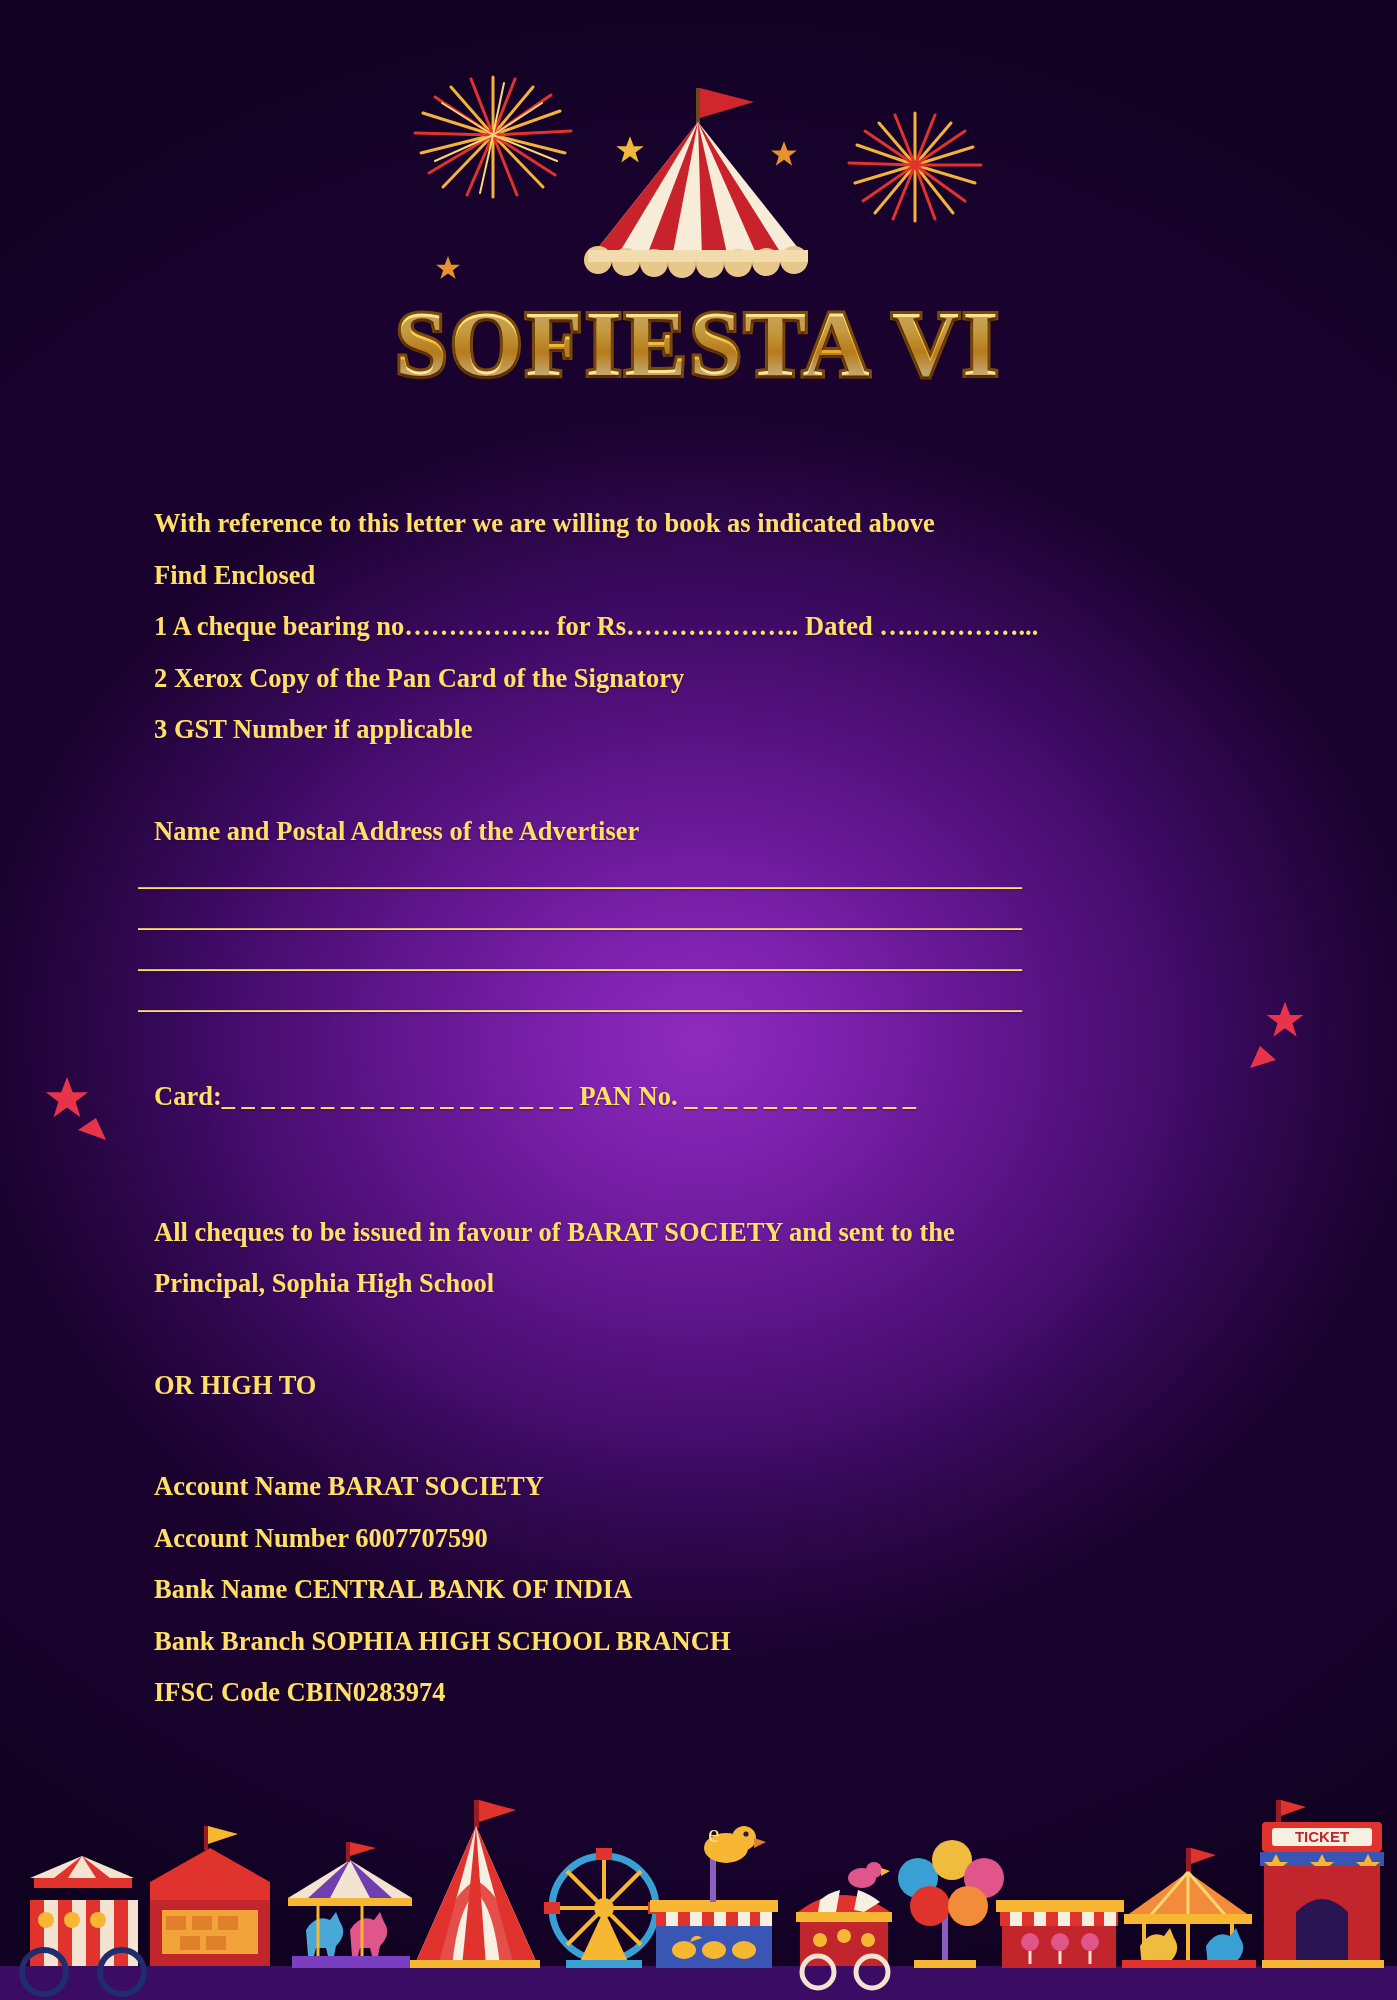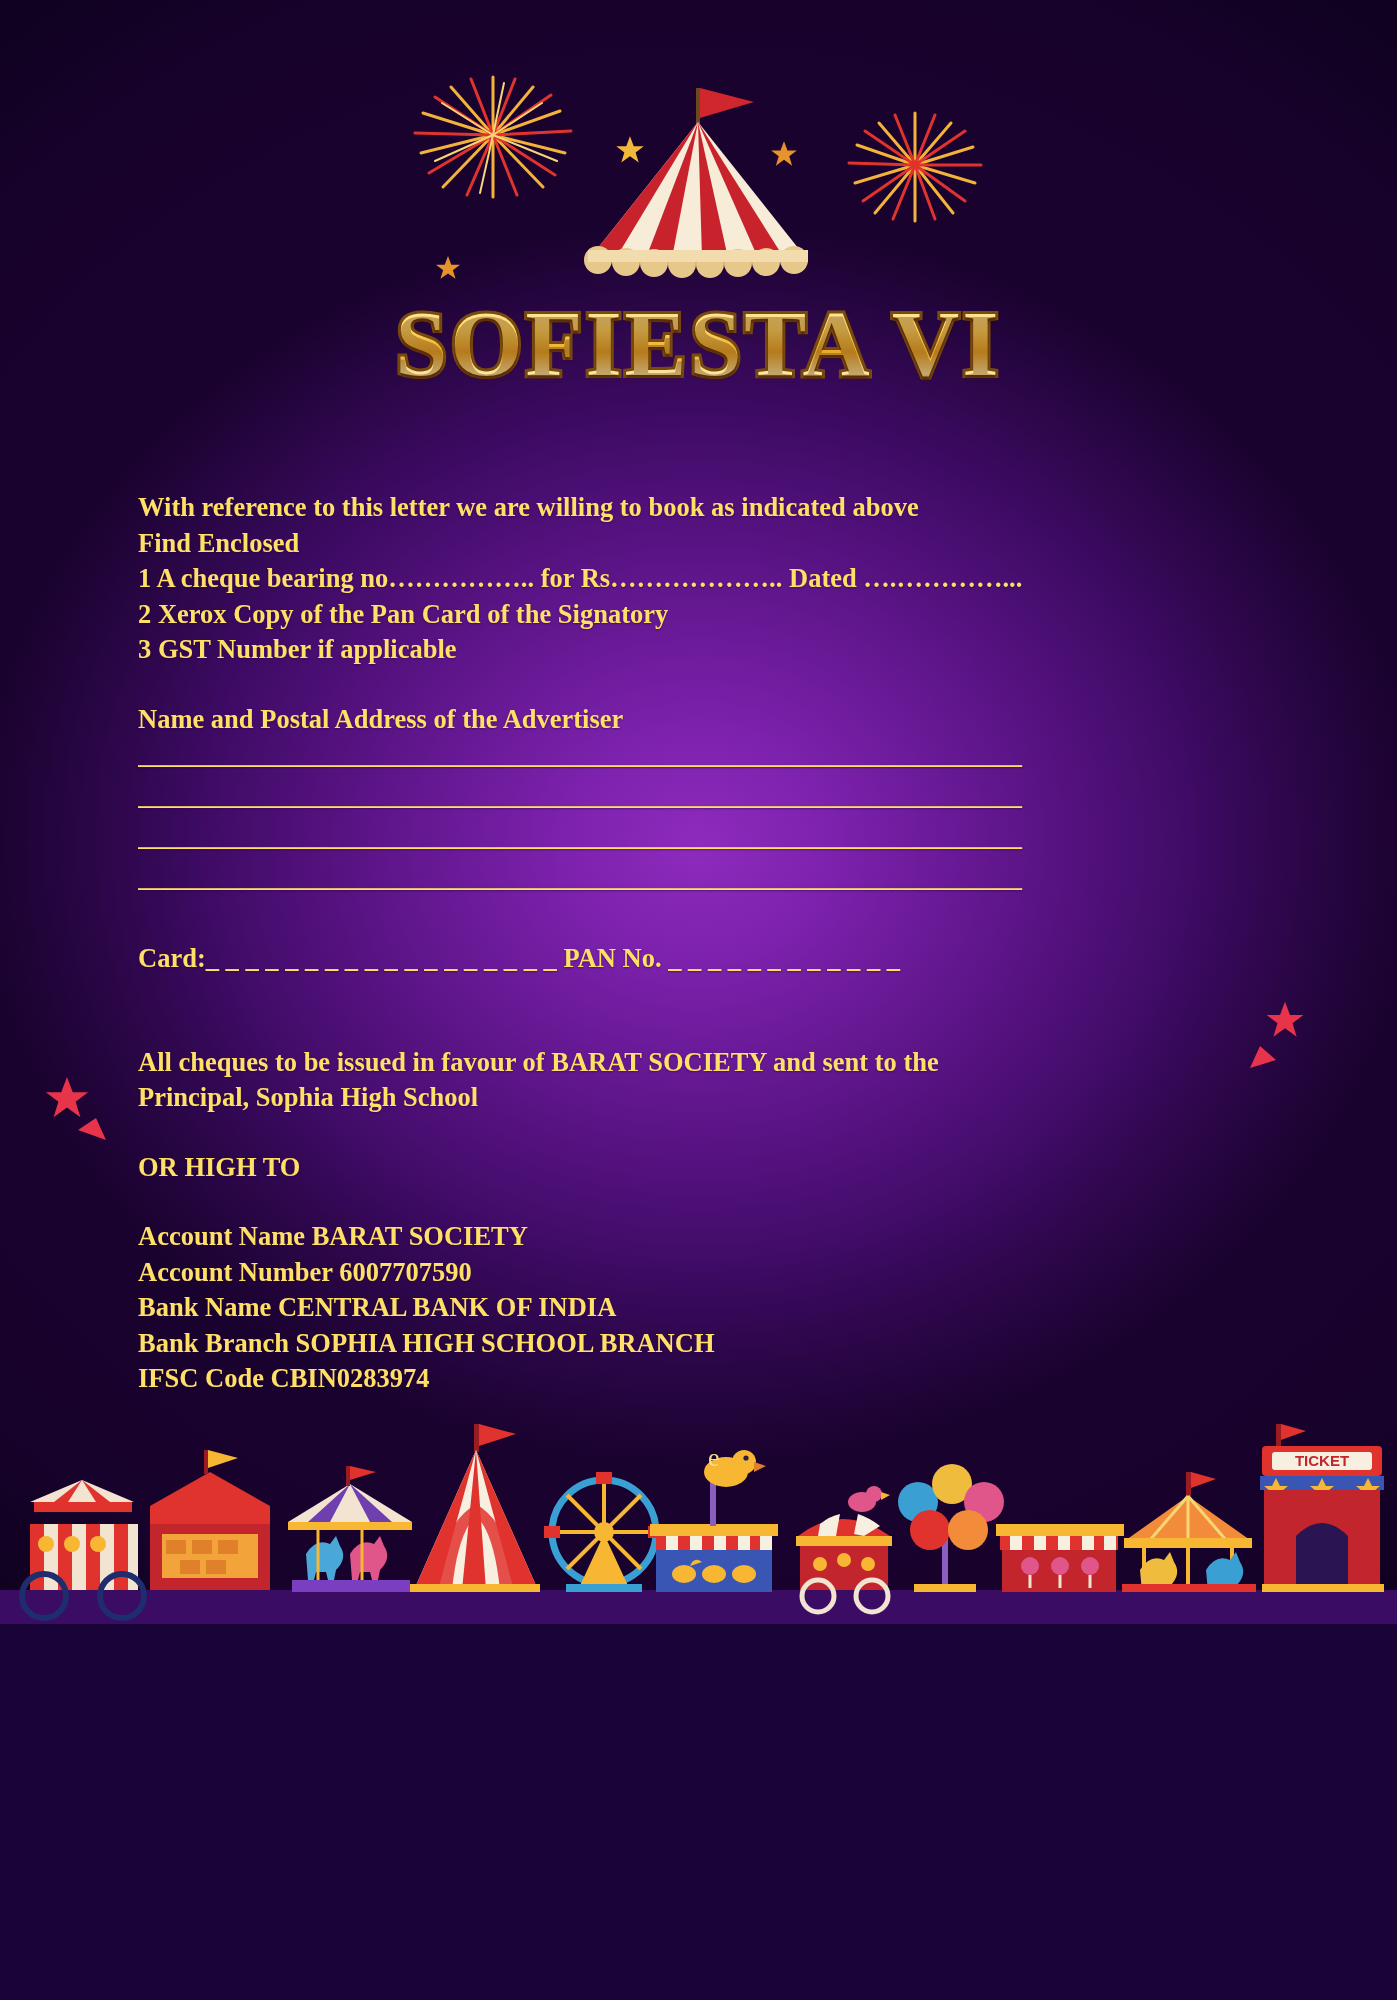--- a/index.html
+++ b/index.html
@@ -9,21 +9,21 @@
   }
   body {
     width: 1397px;
     height: 2000px;
     overflow: hidden;
     font-family: "Liberation Serif", serif;
   }
   .page {
     position: relative;
     width: 1397px;
-    height: 1624px;
+    height: 2000px;
     background:
       radial-gradient(ellipse 720px 620px at 50% 52%, #8e2bbd 0%, #7d22ae 18%, #5e158a 44%, #3d0a63 70%, #2a0646 88%, #1c0231 100%);
     overflow: hidden;
     text-decoration: underline;
   }
   
   .page::after {
     content: "";
     position: absolute;
     inset: 0;
@@ -88,21 +88,21 @@
     left: 138px;
     width: 1130px;
     z-index: 6;
     color: #ffe066;
     font-family: "Liberation Serif", serif;
     font-weight: bold;
     font-size: 26.5px;
     line-height: 1.34;
     text-shadow: 0 1px 2px rgba(40,0,60,0.5);
   }
-  .body-text p { margin: 0; }
+  .body-text p { margin: 16px; }
   .gap-md { height: 34px; }
 
   .rule-block { margin: 6px 0 0 0; }
   .rule {
     color: #ffe066;
     font-family: "Liberation Serif", serif;
     font-weight: bold;
     font-size: 26px;
     letter-spacing: 0px;
     line-height: 1.58;

